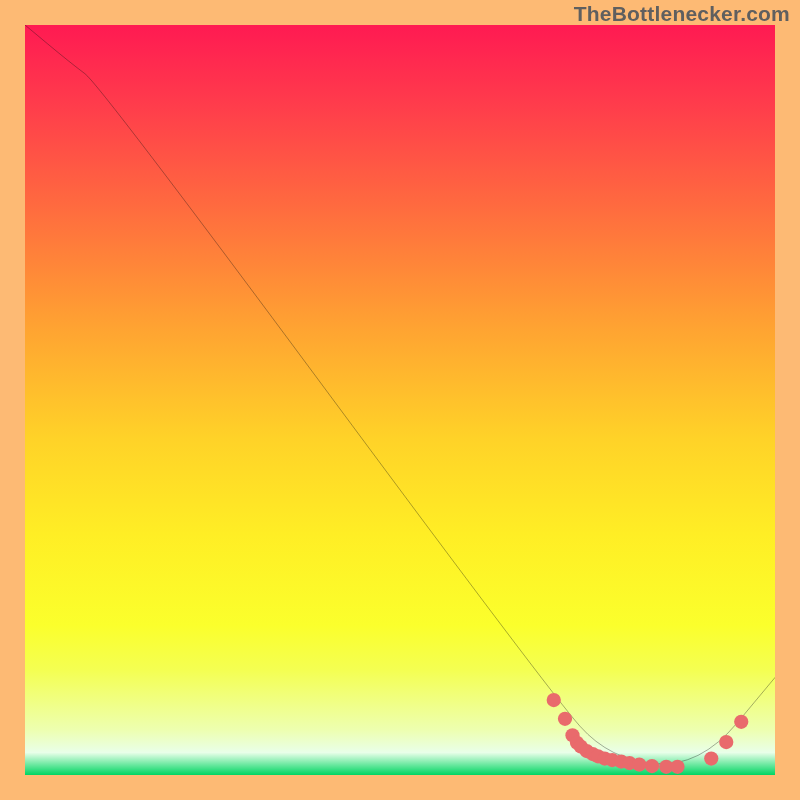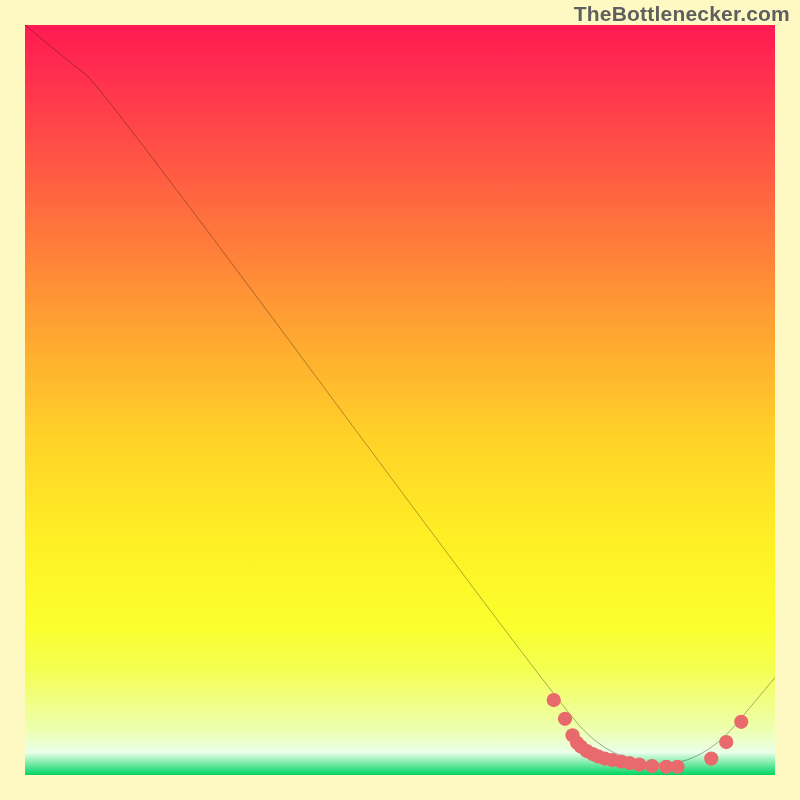--- a/index.html
+++ b/index.html
@@ -9,21 +9,21 @@
     height: 800px;
     background: #000;
     overflow: hidden;
   }
   .frame {
     position: absolute;
     left: 0;
     top: 0;
     width: 800px;
     height: 800px;
-    background: #fef9c3;
+    background: #fdba74;
   }
   .plot {
     position: absolute;
     left: 25px;
     top: 25px;
     width: 750px;
     height: 750px;
     overflow: hidden;
   }
   .gradient {

